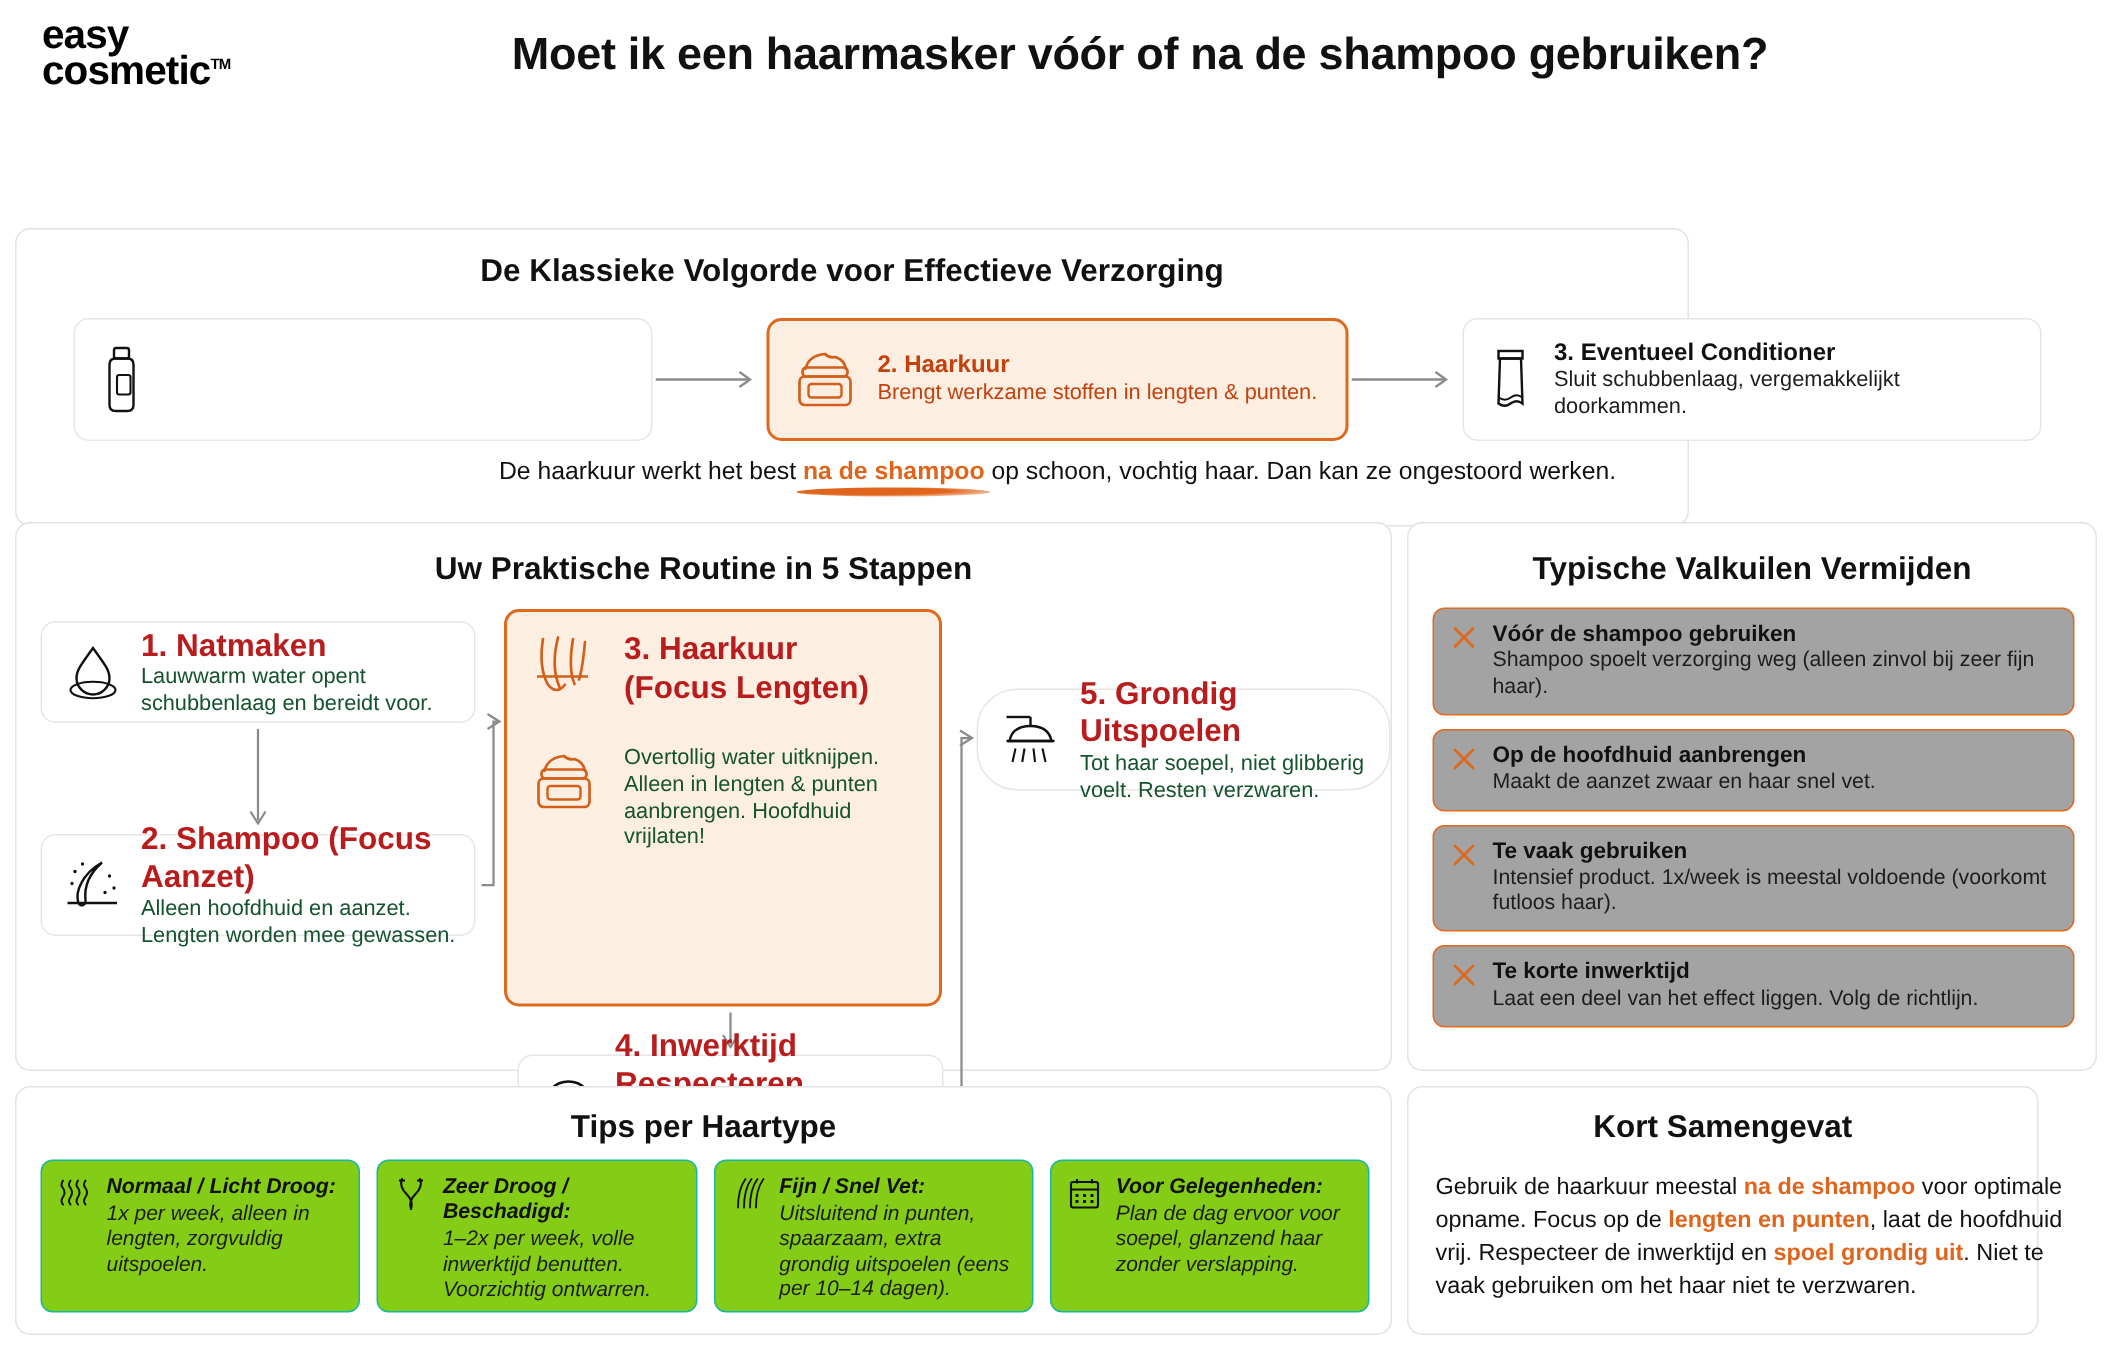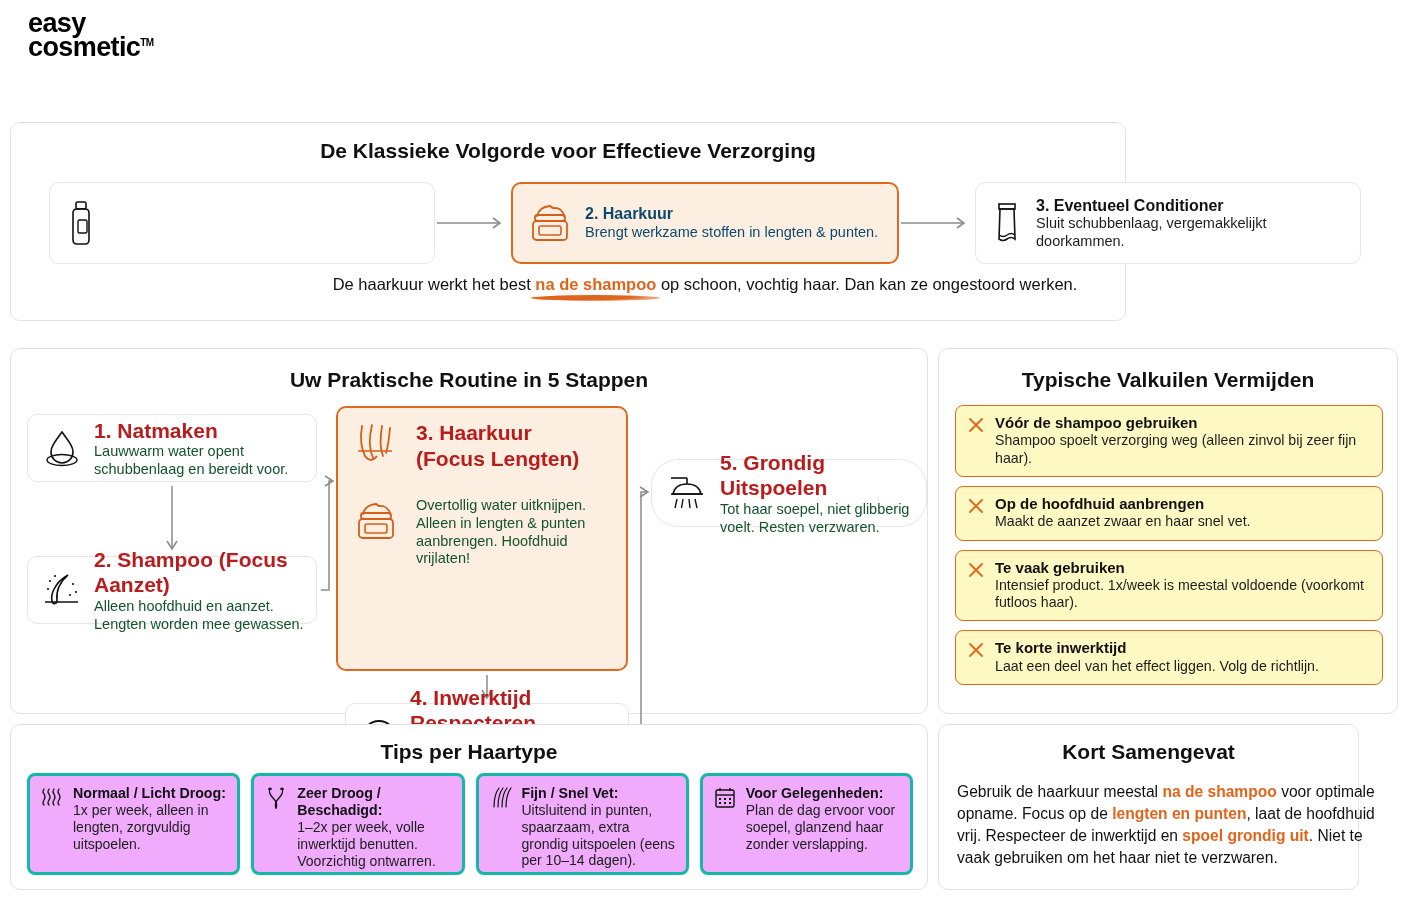--- a/index.html
+++ b/index.html
@@ -22,31 +22,31 @@
   .main-title { position: absolute; left: 230px; top: 20px; width: 1060px;
                 text-align: center; font-size: 30px; font-weight: 700;
                 letter-spacing: -0.2px; color: #111; }
 
   
   .panel { position: absolute; background: #fff; border: 1px solid #e2e2e2;
            border-radius: 10px; }
   .panel-title { text-align: center; font-size: 21px; font-weight: 700; color: #111; }
 
   
-  #panel-top { left: 10px; top: 122px; width: 1116px; height: 199px; }
+  #panel-top { left: 10px; top: 152px; width: 1116px; height: 199px; }
   #panel-top .panel-title { margin-top: 16px; }
   .flowrow { position: absolute; left: 0; top: 58px; width: 1388px; height: 84px;
              display: flex; align-items: center; padding: 0 38px; }
   .flowcard { flex: 1 1 0; height: 82px; border: 1px solid #e6e6e6; border-radius: 10px;
               background: #fff; display: flex; align-items: center; padding: 0 14px; gap: 12px; }
   .flowcard.hl { border: 2px solid #DE6A1F; background: #FDEEE2; }
   .flowcard .txt { line-height: 1.22; }
   .flowcard .ttl { font-size: 16px; font-weight: 700; color: #111; }
   .flowcard .sub { font-size: 14.5px; color: #1d1d1d; }
-  .flowcard.hl .ttl, .flowcard.hl .sub { color: #0c4a6e; }
+  .flowcard.hl .ttl, .flowcard.hl .sub { color: #c2410c; }
   .flowarrow { flex: 0 0 76px; display: flex; align-items: center; justify-content: center; }
   .note { position: absolute; left: 0; top: 152px; width: 1388px; text-align: center;
           font-size: 16.5px; color: #111; }
   .note .em { color: #E0651C; font-weight: 700; position: relative; }
   .note .em::after { content: ""; position: absolute; left: -4px; right: -4px; bottom: -8px;
           height: 6px; border-radius: 50%;
           background: radial-gradient(ellipse at 40% 40%, #E0651C 0%, #E0651C 45%, rgba(224,101,28,0.25) 85%, rgba(224,101,28,0) 100%); }
 
   
   #panel-routine { left: 10px; top: 348px; width: 918px; height: 366px; }
@@ -68,34 +68,34 @@
   #step4 { left: 334px; top: 302px; width: 284px; height: 68px; align-items: center; }
   #step5 { left: 640px; top: 58px; width: 276px; height: 68px; align-items: center; border-radius: 27px; }
 
   .routine-area svg.conn { position: absolute; left: 0; top: 0; width: 918px; height: 340px;
                            overflow: visible; pointer-events: none; }
 
   
   #panel-pitfalls { left: 938px; top: 348px; width: 460px; height: 366px; }
   #panel-pitfalls .panel-title { margin-top: 19px; }
   .pit-list { position: absolute; left: 16px; top: 56px; width: 428px; }
-  .pitfall { border: 1.6px solid #DE6A1F; border-radius: 8px; background: #fef9c3;
+  .pitfall { border: 1.6px solid #DE6A1F; border-radius: 8px; background: #a3a3a3;
              display: flex; gap: 10px; padding: 8px 11px 9px 11px; margin-bottom: 9px; }
   .pitfall .txt { line-height: 1.22; }
   .pitfall .ttl { font-size: 15px; font-weight: 700; color: #111; }
   .pitfall .sub { font-size: 14.2px; color: #1d1d1d; }
   .xmark { flex: 0 0 18px; margin-top: 2px; }
 
   
   #panel-tips { left: 10px; top: 724px; width: 918px; height: 166px; }
   #panel-tips .panel-title { margin-top: 15px; }
   .tips-row { position: absolute; left: 16px; top: 48px; width: 886px; height: 102px;
               display: flex; gap: 11px; }
-  .tipcard { flex: 1 1 0; border: 3px solid #14b8a6; border-radius: 8px; background: #f0abfc;
-             display: flex; gap: 9px; padding: 9px 10px; }
+  .tipcard { flex: 1 1 0; border: 1px solid #14b8a6; border-radius: 8px; background: #84cc16;
+             display: flex; gap: 9px; padding: 9px 10px; font-style: italic; }
   .tipcard .txt { line-height: 1.2; }
   .tipcard .ttl { font-size: 14.2px; font-weight: 700; color: #111; }
   .tipcard .sub { font-size: 14px; color: #1d1d1d; }
   .tipicon { flex: 0 0 24px; margin-top: 1px; }
 
   
   #panel-summary { left: 938px; top: 724px; width: 421px; height: 166px; }
   #panel-summary .panel-title { margin-top: 15px; }
   .summary-text { position: absolute; left: 18px; top: 56px; width: 426px;
                   font-size: 15.6px; line-height: 1.42; color: #111; }
@@ -106,20 +106,21 @@
 </head>
 <body>
 
 <div class="page">
 
   <div class="header">
     <div class="logo">
       <span class="l1">easy</span>
       <span class="l2"><span>cosmetic</span><span class="tm">TM</span></span>
     </div>
+    <div class="main-title">Moet ik een haarmasker vóór of na de shampoo gebruiken?</div>
   </div>
 
   <div class="panel" id="panel-top">
     <div class="panel-title">De Klassieke Volgorde voor Effectieve Verzorging</div>
 
     <div class="flowrow">
 
       <div class="flowcard">
         <span>
           <svg width="34" height="48" viewBox="0 0 34 48">

